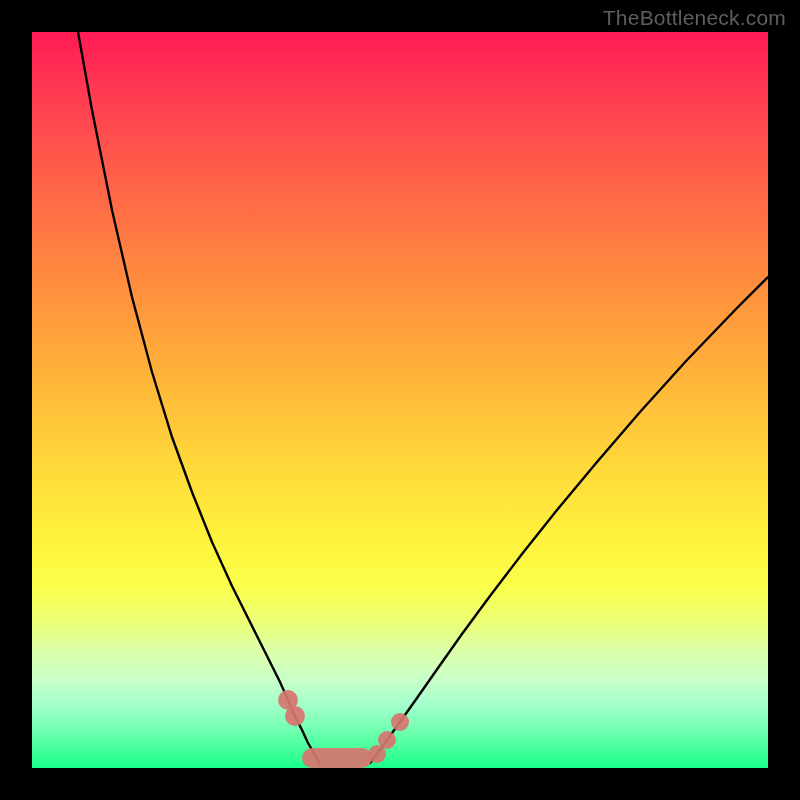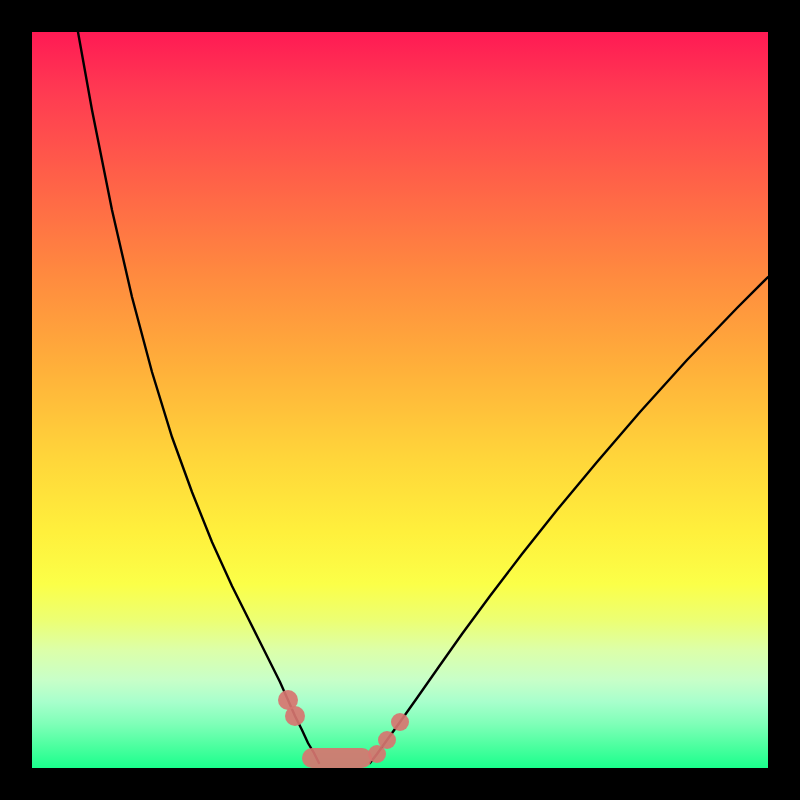--- a/index.html
+++ b/index.html
@@ -70,20 +70,21 @@
   .valley-bar {
     fill: #d77570;
     opacity: 0.92;
   }
 </style>
 </head>
 <body>
 
 <div class="frame">
 
+  <div class="watermark">TheBottleneck.com</div>
 
   <div class="plot">
     <svg id="plotsvg" width="736" height="736" viewBox="0 0 736 736">
       <path id="left-curve" class="curve" d="M46 0 L60 78 L80 178 L100 265 L120 340 L140 405 L160 460 L180 510 L200 554 L215 584 L228 610 L238 630 L248 650 L256 668 L263 684 L270 698 L276 711 L282 721 L287 731"></path>
       <path id="right-curve" class="curve" d="M338 731 L345 722 L355 708 L368 690 L385 666 L406 636 L430 602 L458 564 L490 522 L525 478 L565 430 L608 380 L655 328 L705 276 L736 245"></path>
       <g id="markers">
           <circle cx="256" cy="668" r="10" class="marker"></circle>
           <circle cx="263" cy="684" r="10" class="marker"></circle>
           <circle cx="345" cy="722" r="9" class="marker"></circle>
           <circle cx="355" cy="708" r="9" class="marker"></circle>

